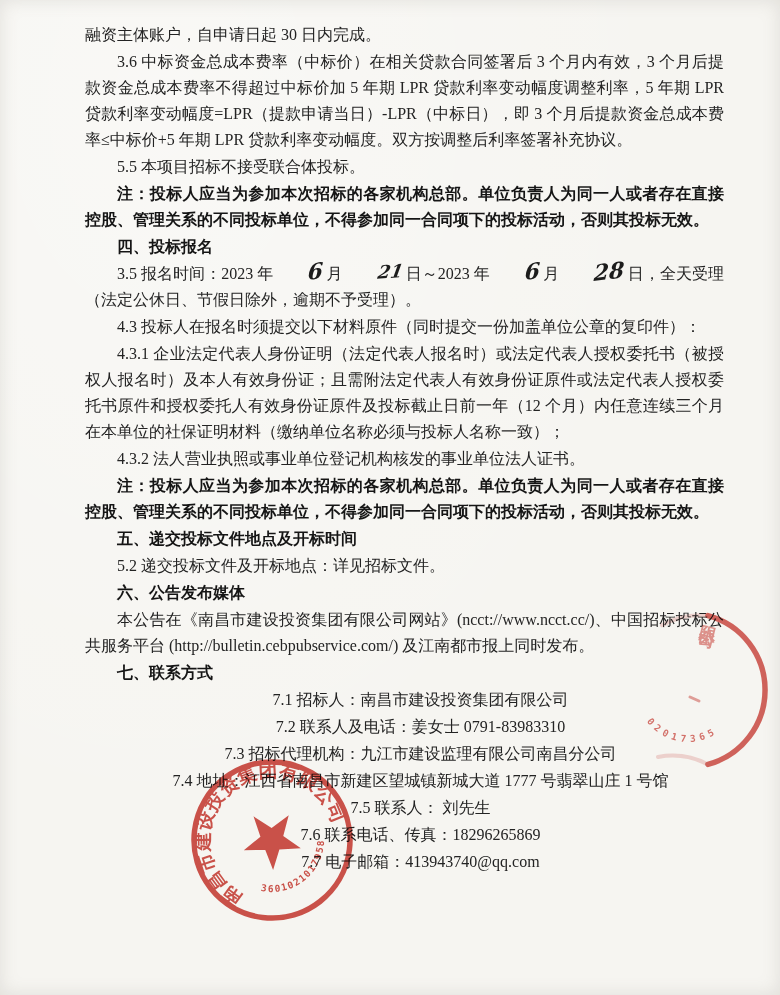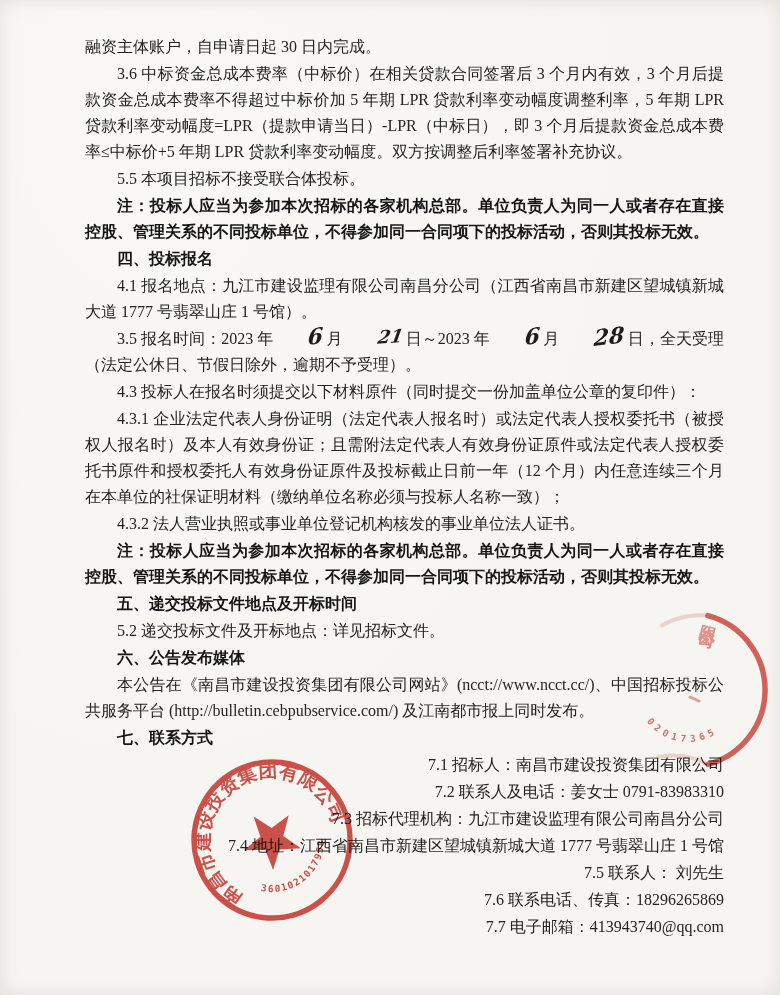--- a/index.html
+++ b/index.html
@@ -15,38 +15,38 @@
     background:
       radial-gradient(ellipse at 20% 10%, rgba(255,255,255,.35), rgba(255,255,255,0) 60%),
       #f6f5f1;
     box-shadow:inset 0 0 18px rgba(120,115,105,.18);
     overflow:hidden;
   }
   .doc{
     position:absolute;left:0;top:0;
     box-sizing:border-box;
     width:780px;
-    padding:34px 56px 0 85px;
+    padding:22px 56px 0 85px;
     color:#232323;
     font-size:16px;
     line-height:26px;
   }
   .doc p{
     margin:0 0 1px 0;
     text-align:justify;
     text-indent:2em;
   }
   .doc p.noindent{text-indent:0;}
   .doc p.heading,
   .doc p.note{
     font-family:Liberation Serif, serif;
     font-weight:700;
     color:#151515;
   }
-  .doc p.contact{text-align:right;}
+  .doc p.contact{text-align:center;}
   .hw{
     font-family:"DejaVu Serif",serif;
     font-style:italic;
     font-weight:600;
     font-size:22px;
     line-height:0;
     display:inline-block;
     transform:rotate(-7deg) skewX(-10deg);
     margin:0 3px;
     vertical-align:-2px;
@@ -86,21 +86,20 @@
 <body>
 
 <div class="page">
 
   <div class="doc">
     <p class="noindent">融资主体账户，自申请日起 30 日内完成。</p>
     <p>3.6 中标资金总成本费率（中标价）在相关贷款合同签署后 3 个月内有效，3 个月后提款资金总成本费率不得超过中标价加 5 年期 LPR 贷款利率变动幅度调整利率，5 年期 LPR 贷款利率变动幅度=LPR（提款申请当日）-LPR（中标日），即 3 个月后提款资金总成本费率≤中标价+5 年期 LPR 贷款利率变动幅度。双方按调整后利率签署补充协议。</p>
     <p>5.5 本项目招标不接受联合体投标。</p>
     <p class="note">注：投标人应当为参加本次招标的各家机构总部。单位负责人为同一人或者存在直接控股、管理关系的不同投标单位，不得参加同一合同项下的投标活动，否则其投标无效。</p>
     <p class="heading">四、投标报名</p>
-    <p>4.1 报名地点：九江市建设监理有限公司南昌分公司（江西省南昌市新建区望城镇新城大道 1777 号翡翠山庄 1 号馆）。</p>
     <p><span>3.5 报名时间：2023 年</span><span class="hw">6</span><span>月</span><span class="hw sm">21</span><span>日～2023 年</span><span class="hw">6</span><span>月</span><span class="hw">28</span><span>日，全天受理（法定公休日、节假日除外，逾期不予受理）。</span></p>
     <p>4.3 投标人在报名时须提交以下材料原件（同时提交一份加盖单位公章的复印件）：</p>
     <p>4.3.1 企业法定代表人身份证明（法定代表人报名时）或法定代表人授权委托书（被授权人报名时）及本人有效身份证；且需附法定代表人有效身份证原件或法定代表人授权委托书原件和授权委托人有效身份证原件及投标截止日前一年（12 个月）内任意连续三个月在本单位的社保证明材料（缴纳单位名称必须与投标人名称一致）；</p>
     <p>4.3.2 法人营业执照或事业单位登记机构核发的事业单位法人证书。</p>
     <p class="note">注：投标人应当为参加本次招标的各家机构总部。单位负责人为同一人或者存在直接控股、管理关系的不同投标单位，不得参加同一合同项下的投标活动，否则其投标无效。</p>
     <p class="heading">五、递交投标文件地点及开标时间</p>
     <p>5.2 递交投标文件及开标地点：详见招标文件。</p>
     <p class="heading">六、公告发布媒体</p>
     <p>本公告在《南昌市建设投资集团有限公司网站》(ncct://www.ncct.cc/)、中国招标投标公共服务平台 (http://bulletin.cebpubservice.com/) 及江南都市报上同时发布。</p>
     <p class="heading">七、联系方式</p>

